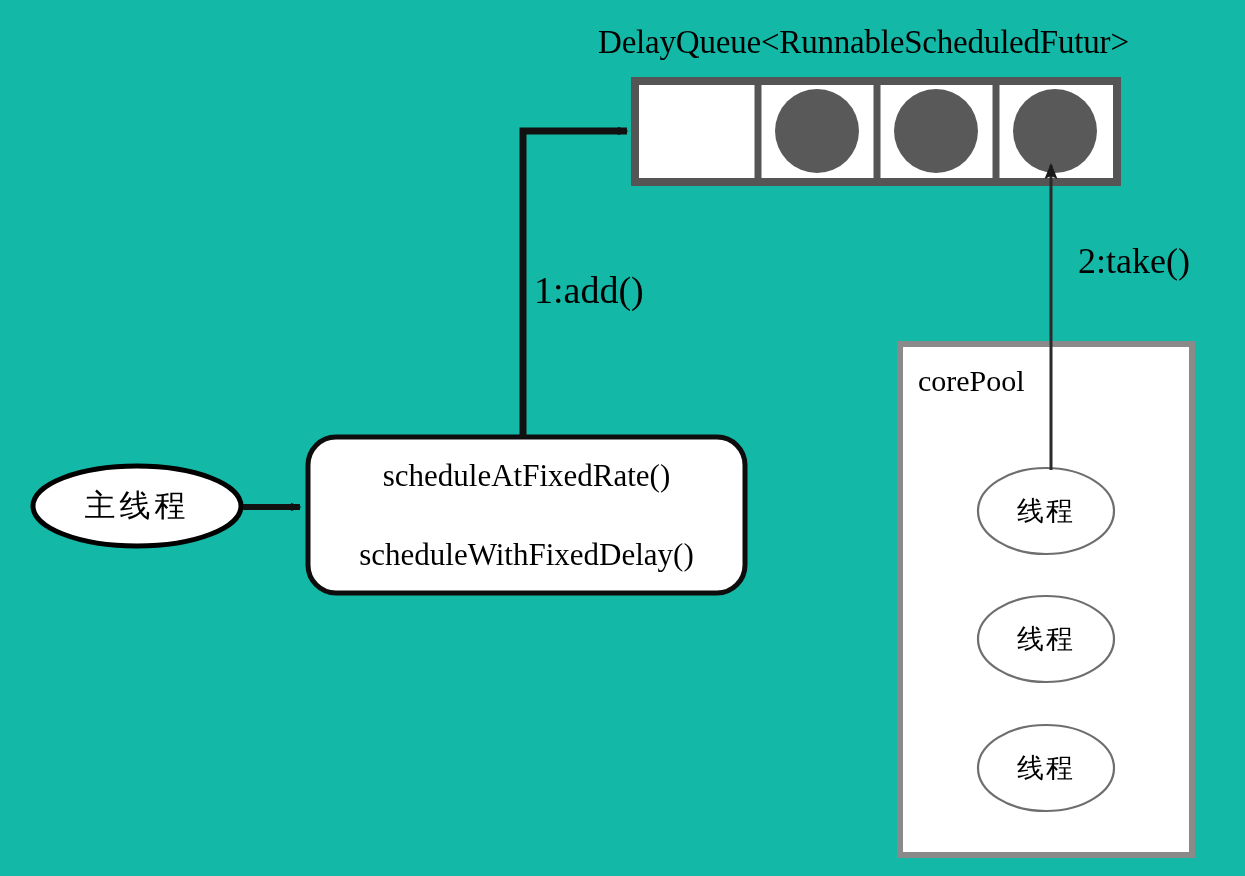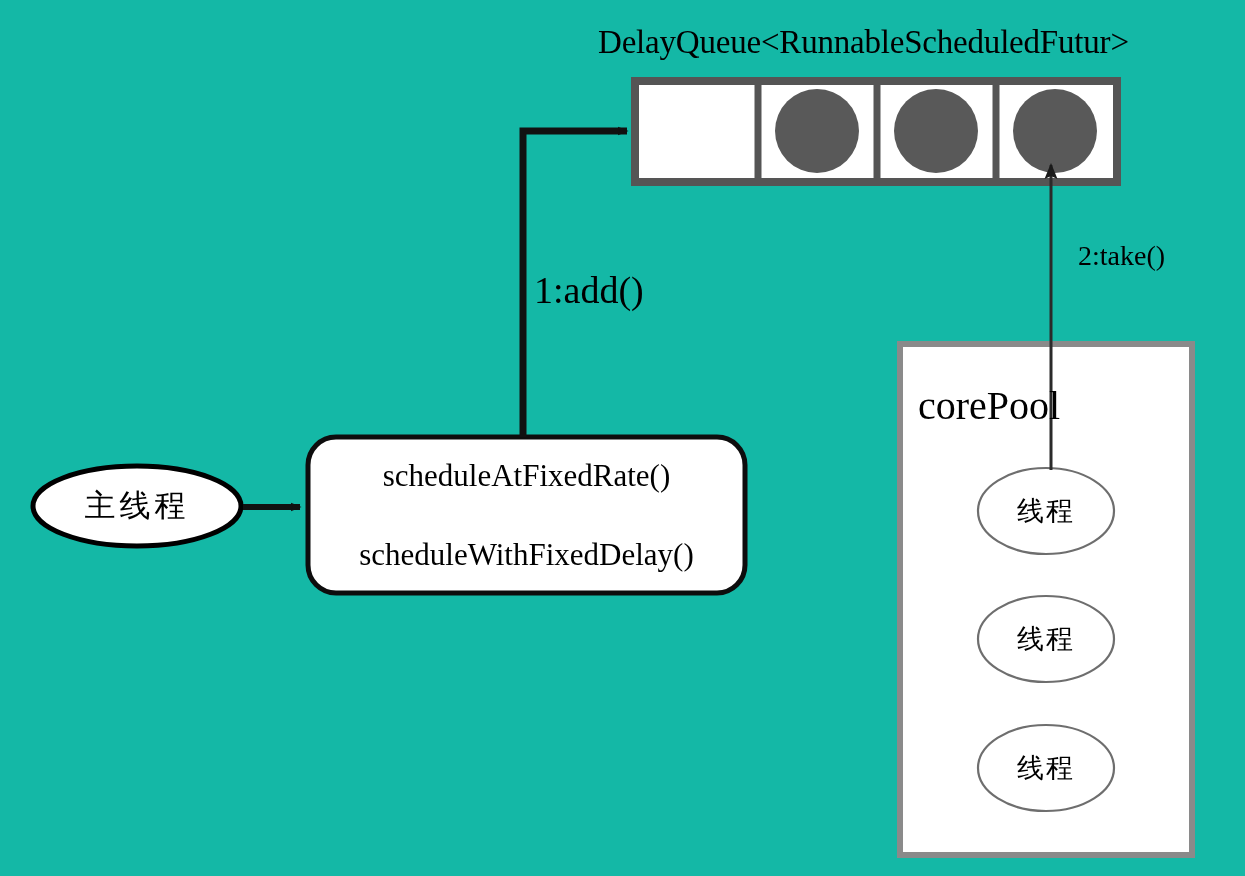--- a/index.html
+++ b/index.html
@@ -35,27 +35,26 @@
     letter-spacing: -0.2px;
   }
   .label-add {
     left: 534px;
     top: 268px;
     font-size: 38px;
   }
   .label-take {
     left: 1078px;
     top: 240px;
-    font-size: 28px;
+    font-size: 36px;
   }
   .label-corepool {
     left: 918px;
     top: 364px;
-    font-size: 40px;
-    margin-top: 18px;
+    font-size: 30px;
   }
   .cjk {
     font-family: Liberation Sans, sans-serif;
   }
   .main-thread-text {
     left: 33px;
     top: 466px;
     width: 208px;
     height: 80px;
     display: flex;

